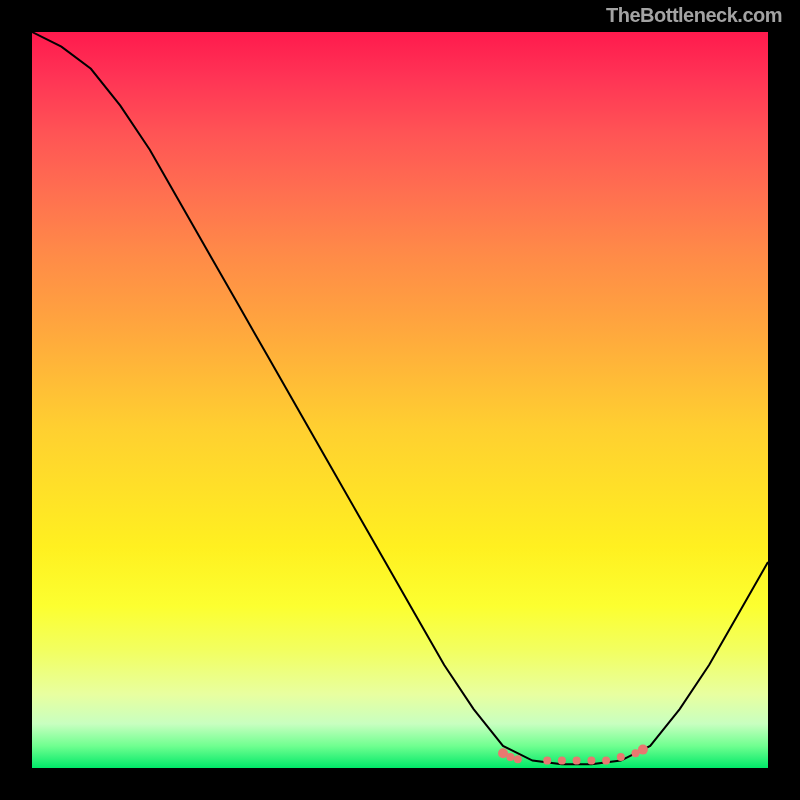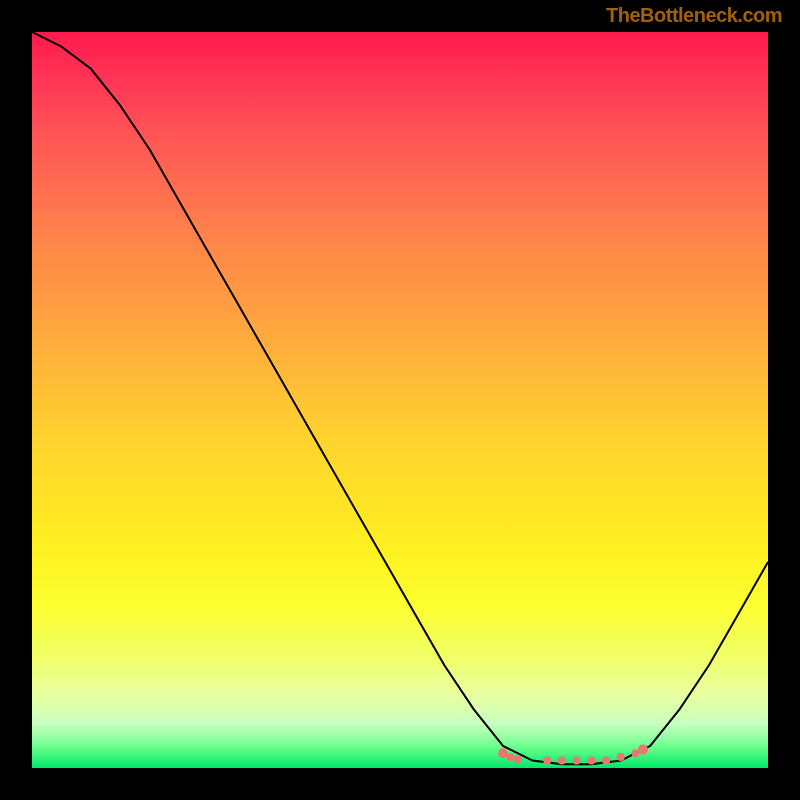--- a/index.html
+++ b/index.html
@@ -7,21 +7,21 @@
     width: 800px;
     height: 800px;
     background: #000;
     position: relative;
     font-family: Arial, sans-serif;
   }
   .attribution {
     position: absolute;
     top: 4px;
     right: 18px;
-    color: #a16207;
+    color: #a3a3a3;
     font-size: 20px;
     font-weight: bold;
     letter-spacing: -0.5px;
   }
   .plot-area {
     position: absolute;
     left: 32px;
     top: 32px;
     width: 736px;
     height: 736px;

